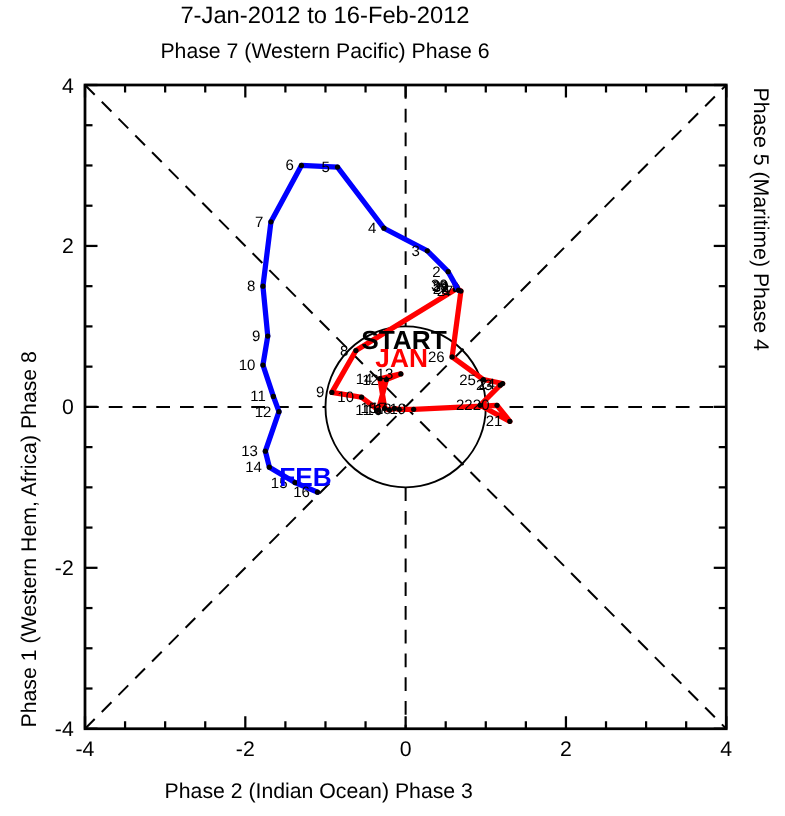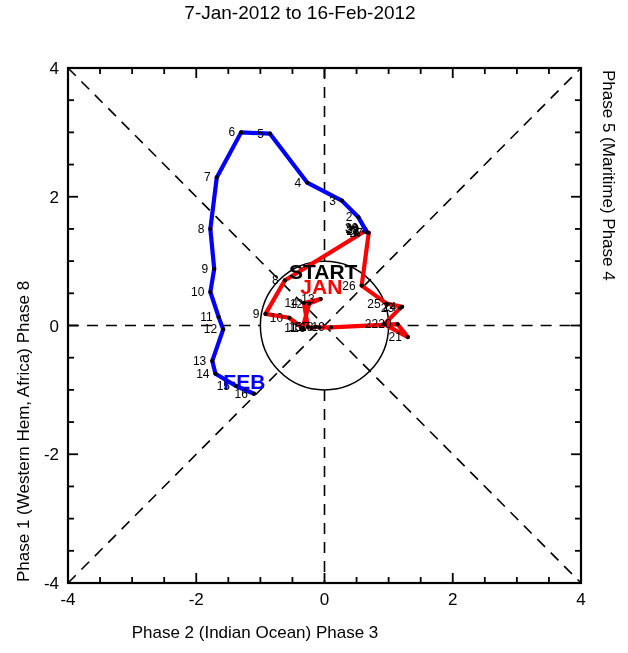--- a/index.html
+++ b/index.html
@@ -22,21 +22,20 @@
     height: 653px;
   }
   .ttl {
     position: absolute;
     width: 520px;
     text-align: center;
     font-size: 19px;
     color: #000;
     letter-spacing: 0px;
     white-space: nowrap;
-    margin-left: 40px;
   }
   #title-main { top: 2px; }
   #title-sub  { top: 31px; font-size: 17px; }
 
   .axis-label {
     position: absolute;
     font-size: 17px;
     color: #000;
     white-space: nowrap;
   }
@@ -74,20 +73,21 @@
     font-size: 21px;
     font-weight: bold;
   }
 </style>
 </head>
 <body>
 
 <div id="stage">
 
   <div class="ttl" id="title-main">7-Jan-2012 to 16-Feb-2012</div>
+  <div class="ttl" id="title-sub">Phase 7 (Western Pacific) Phase 6</div>
 
   <div class="axis-label" id="xlabel">Phase 2 (Indian Ocean) Phase 3</div>
   <div class="axis-label" id="ylabel-left">Phase 1 (Western Hem, Africa) Phase 8</div>
   <div class="axis-label" id="ylabel-right">Phase 5 (Maritime) Phase 4</div>
 
   <svg id="plot" width="628" height="653">
     <g id="frame-group">
         <rect x="68" y="68" width="513" height="515" fill="none" stroke="#000000" stroke-width="2.2"></rect>
       </g>
     <g id="diag-group">

